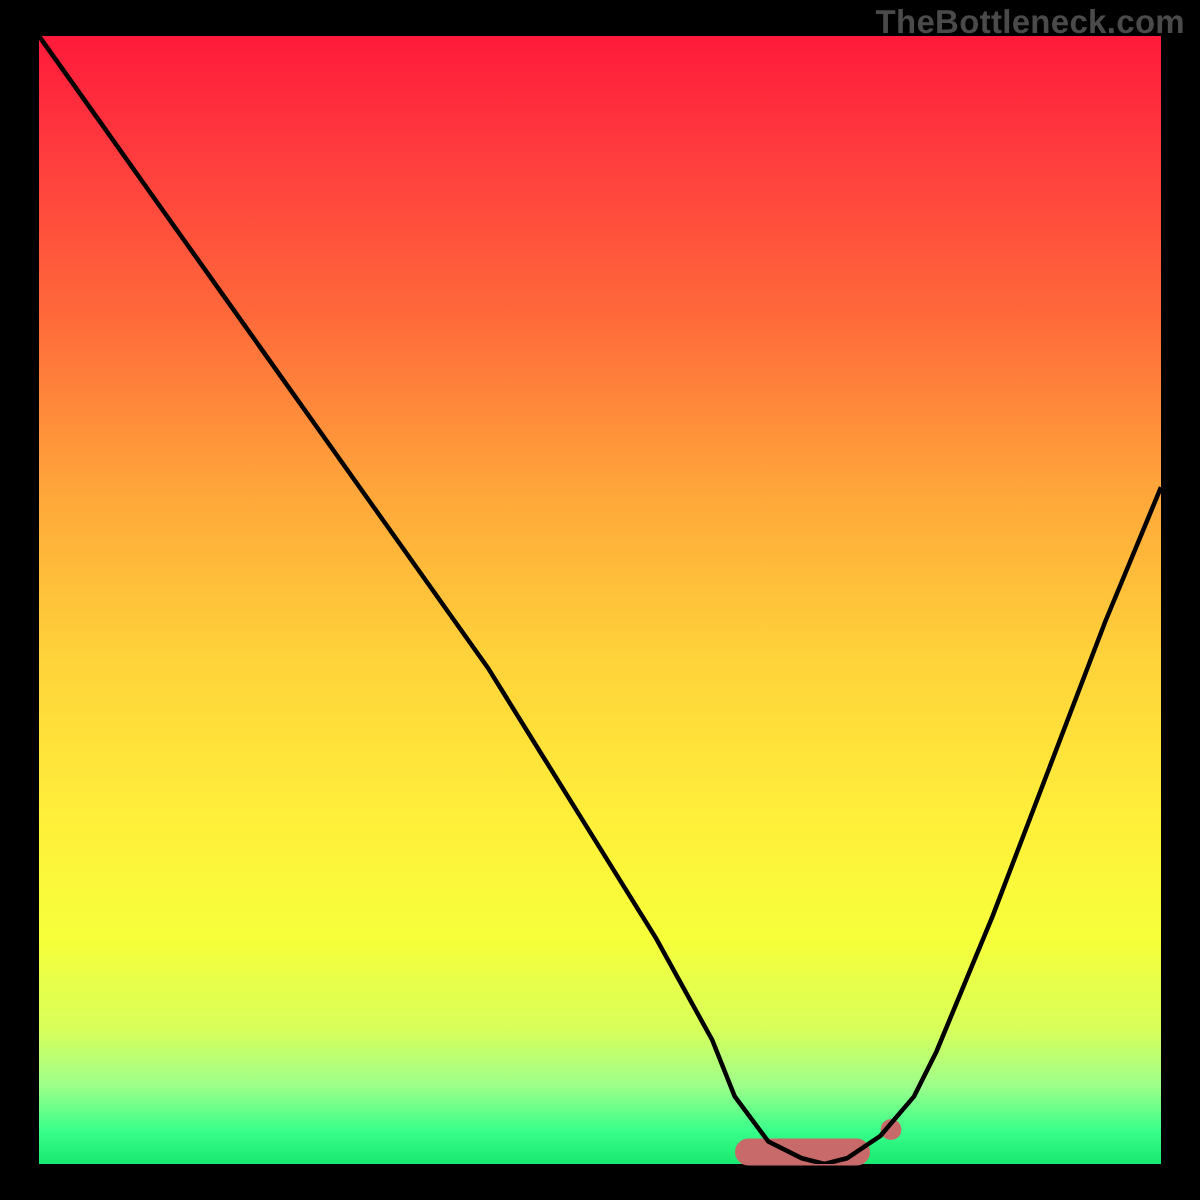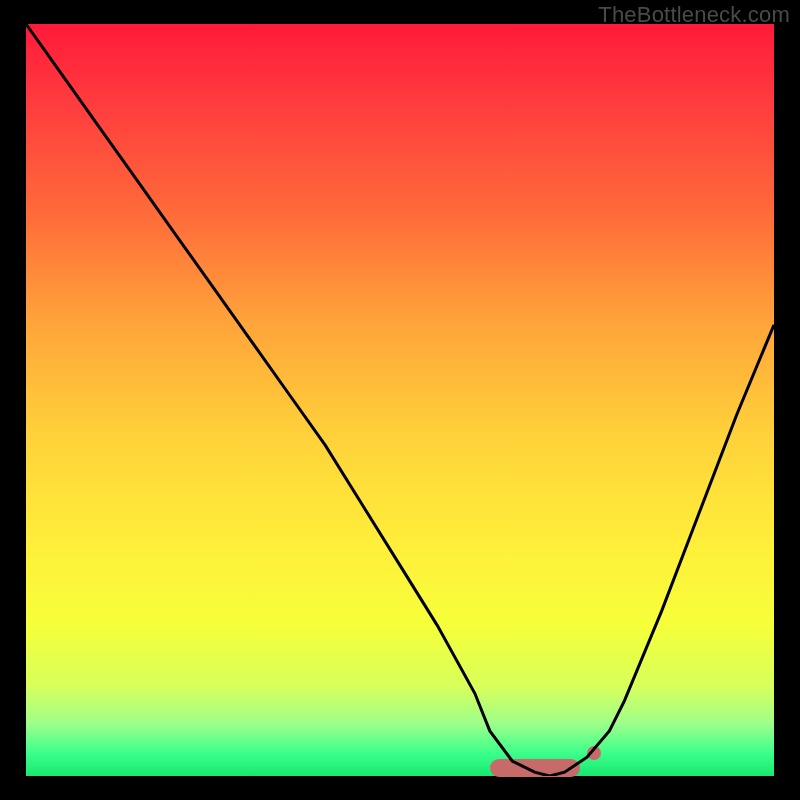--- a/index.html
+++ b/index.html
@@ -30,21 +30,21 @@
       #3aff8a 97%,
       #18e870 100%
     );
   }
   .watermark {
     position: absolute;
     top: 2px;
     right: 10px;
     color: #4a4a4a;
     font-size: 22px;
-    font-weight: 400;
+    font-weight: 700;
     letter-spacing: 0.2px;
     z-index: 5;
   }
   svg.curve {
     position: absolute;
     left: 0;
     top: 0;
     width: 748px;
     height: 752px;
     z-index: 3;

